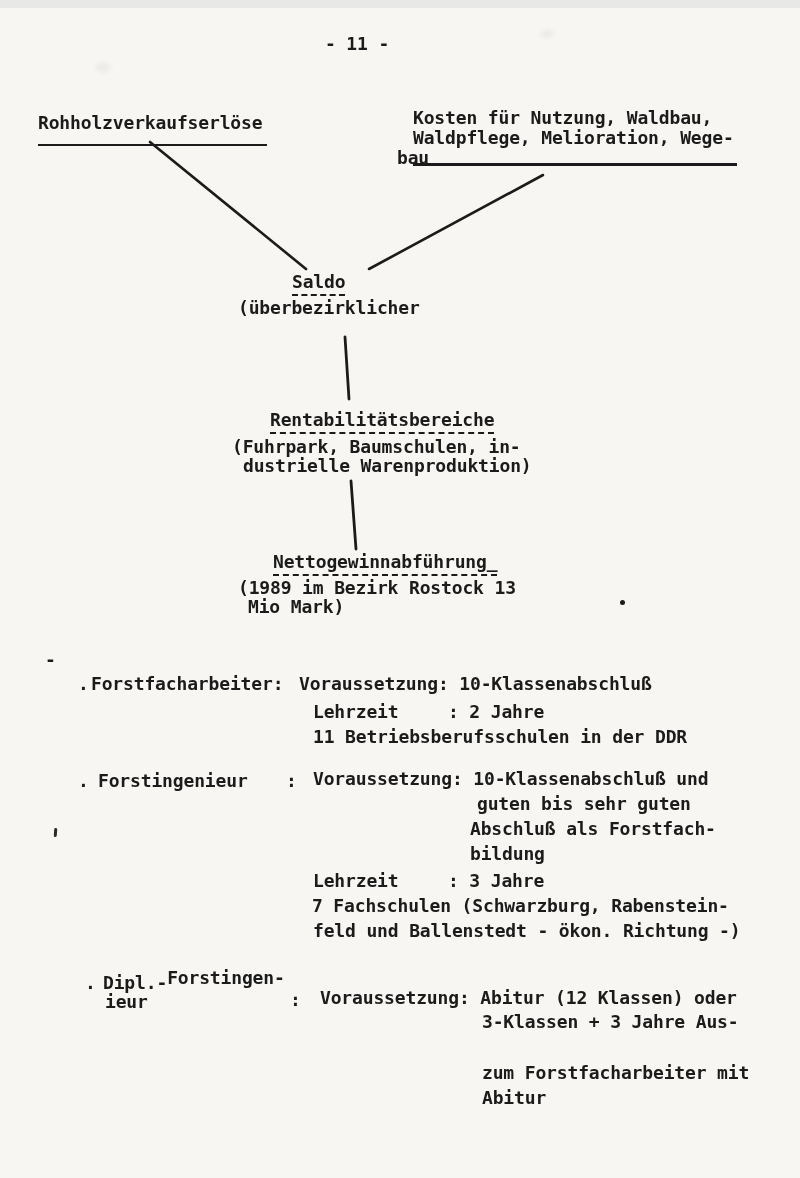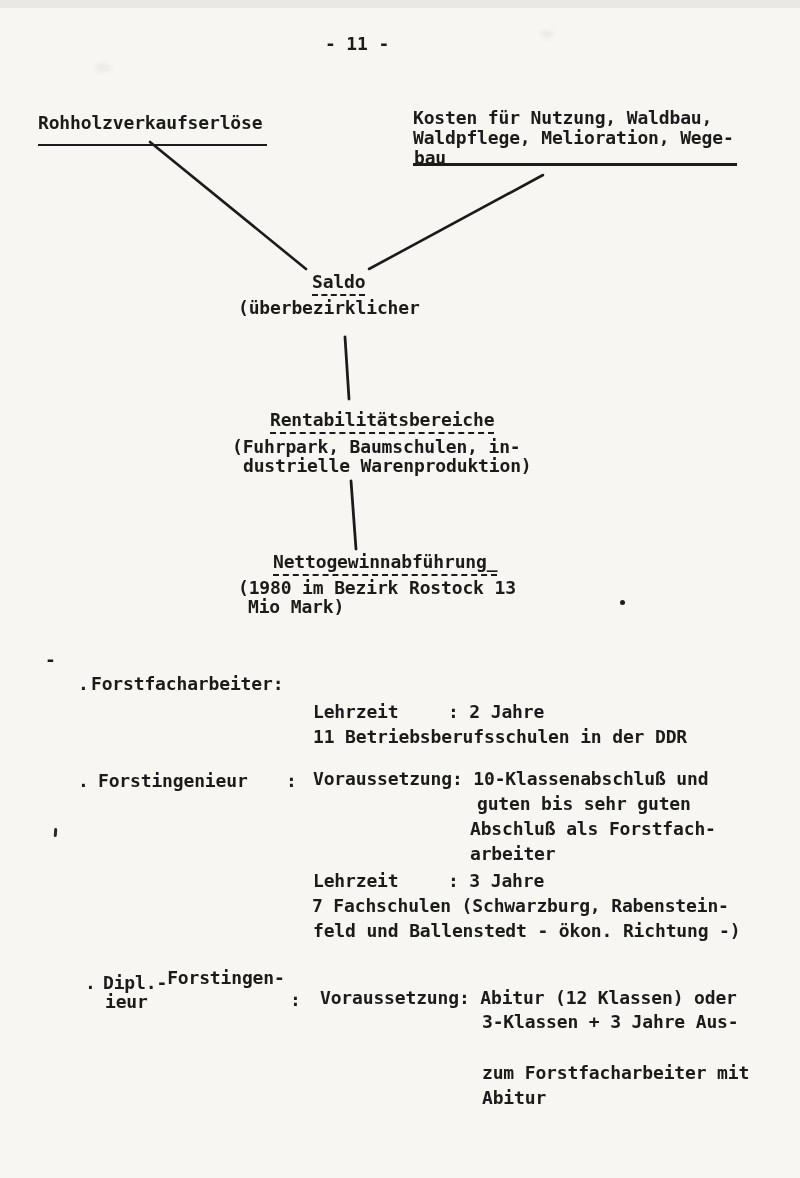--- a/index.html
+++ b/index.html
@@ -67,49 +67,50 @@
     <line x1="150" y1="134" x2="306" y2="261" stroke="#1b1b1b" stroke-width="2.6" stroke-linecap="round"></line>
     <line x1="543" y1="167" x2="369" y2="261" stroke="#1b1b1b" stroke-width="2.6" stroke-linecap="round"></line>
     <line x1="345" y1="329" x2="349" y2="391" stroke="#1b1b1b" stroke-width="2.8" stroke-linecap="round"></line>
     <line x1="351" y1="473" x2="356" y2="541" stroke="#1b1b1b" stroke-width="2.8" stroke-linecap="round"></line>
   </svg>
 
   <div class="t solid-u" style="left:38px;top:105px;">Rohholzverkaufserlöse</div>
 
   <div class="t" style="left:413px;top:100px;">Kosten für Nutzung, Waldbau,</div>
   <div class="t" style="left:413px;top:120px;">Waldpflege, Melioration, Wege-</div>
-  <div class="t" style="left:414px;top:140px;">bau</div>
+  <div class="t" style="left:397px;top:140px;">bau</div>
   <div class="hline" style="left:413px;top:155px;width:324px;"></div>
 
-  <div class="t dash-u" style="left:312px;top:264px;text-align:right;">Saldo</div>
+  <div class="t dash-u" style="left:292px;top:264px;text-align:right;">Saldo</div>
   <div class="t" style="left:238px;top:290px;">(überbezirklicher</div>
 
   <div class="t dash-u" style="left:270px;top:402px;">Rentabilitätsbereiche</div>
   <div class="t" style="left:232px;top:429px;">(Fuhrpark, Baumschulen, in-</div>
   <div class="t" style="left:243px;top:448px;">dustrielle Warenproduktion)</div>
 
   <div class="t dash-u" style="left:273px;top:544px;">Nettogewinnabführung_</div>
-  <div class="t" style="left:238px;top:570px;">(1980 im Bezirk Rostock 13</div>
+  <div class="t" style="left:238px;top:570px;">(1989 im Bezirk Rostock 13</div>
   <div class="t" style="left:248px;top:589px;">Mio Mark)</div>
 
   <div class="t" style="left:45px;top:642px;">-</div>
 
   <div class="t" style="left:78px;top:666px;">.</div>
   <div class="t" style="left:91px;top:666px;">Forstfacharbeiter:</div>
+  <div class="t" style="left:299px;top:666px;">Voraussetzung: 10-Klassenabschluß</div>
   <div class="t" style="left:313px;top:694px;">Lehrzeit</div>
   <div class="t" style="left:448px;top:694px;">: 2 Jahre</div>
   <div class="t" style="left:313px;top:719px;">11 Betriebsberufsschulen in der DDR</div>
 
   <div class="t" style="left:78px;top:763px;">.</div>
   <div class="t" style="left:98px;top:763px;">Forstingenieur</div>
   <div class="t" style="left:286px;top:763px;">:</div>
   <div class="t" style="left:313px;top:761px;">Voraussetzung: 10-Klassenabschluß und</div>
   <div class="t" style="left:477px;top:786px;">guten bis sehr guten</div>
   <div class="t" style="left:470px;top:811px;">Abschluß als Forstfach-</div>
-  <div class="t" style="left:470px;top:836px;">arbeiter</div>
+  <div class="t" style="left:470px;top:836px;">bildung</div>
   <div class="t" style="left:313px;top:863px;">Lehrzeit</div>
   <div class="t" style="left:448px;top:863px;">: 3 Jahre</div>
   <div class="t" style="left:312px;top:888px;">7 Fachschulen (Schwarzburg, Rabenstein-</div>
   <div class="t" style="left:313px;top:913px;">feld und Ballenstedt - ökon. Richtung -)</div>
 
   <div class="t" style="left:85px;top:965px;">.</div>
   <div class="t" style="left:103px;top:965px;"><span>Dipl.-</span><span class="raised">Forstingen-</span></div>
   <div class="t" style="left:105px;top:984px;">ieur</div>
   <div class="t" style="left:290px;top:982px;">:</div>
   <div class="t" style="left:320px;top:980px;">Voraussetzung: Abitur (12 Klassen) oder</div>

